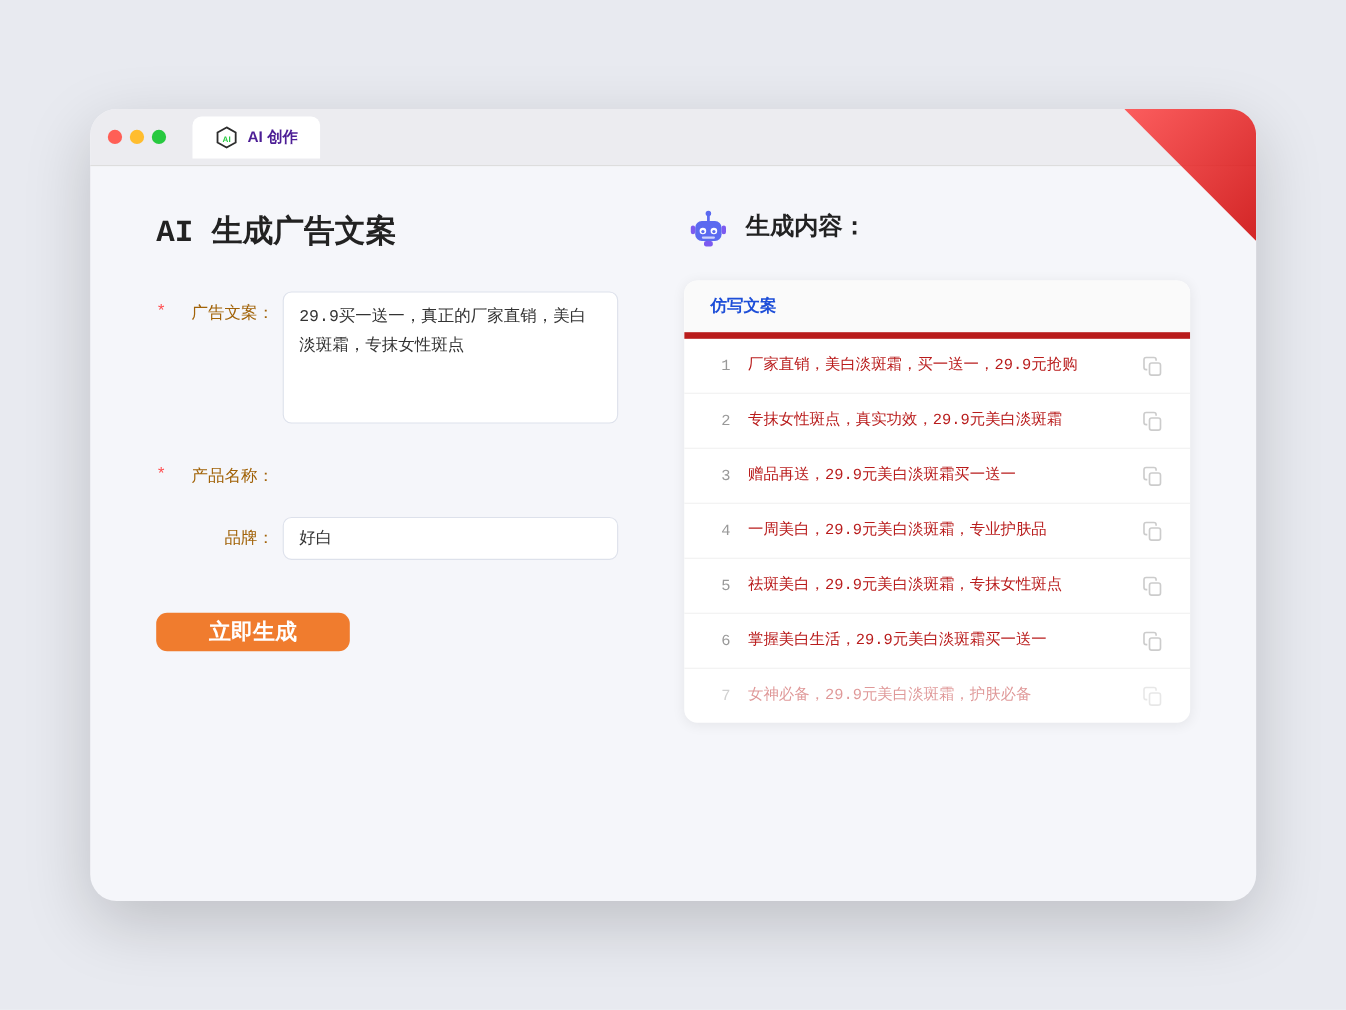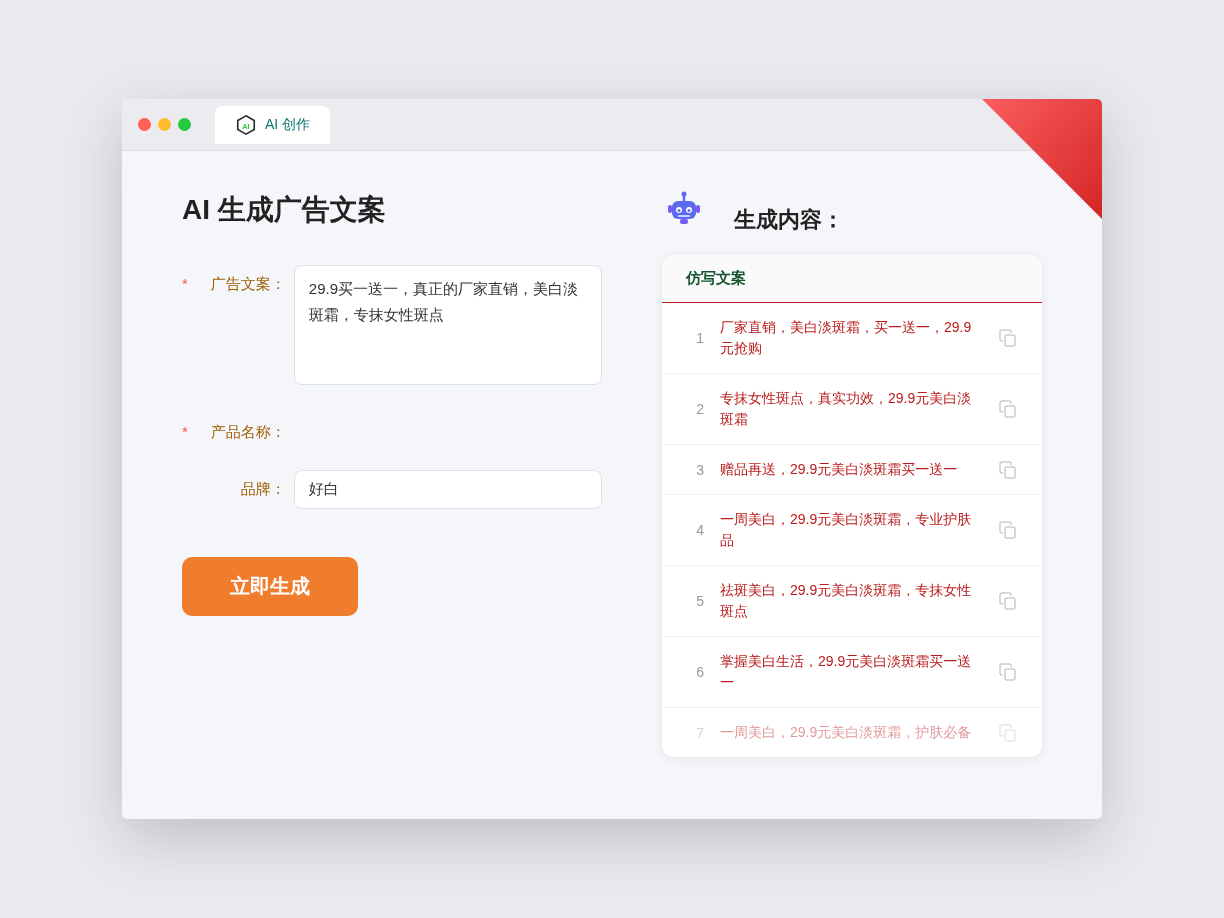--- a/index.html
+++ b/index.html
@@ -6,24 +6,24 @@
     body {
       background: #e8eaf0;
       min-height: 918px;
       display: flex;
       align-items: center;
       justify-content: center;
       font-family: -apple-system, 'PingFang SC', 'Microsoft YaHei', sans-serif;
     }
 
     .browser-window {
-      width: 980px;
+      width: 1060px;
       min-height: 720px;
       background: #f5f6fa;
-      border-radius: 5px;
+      border-radius: 24px;
       box-shadow: 0 20px 60px rgba(0,0,0,0.18);
       overflow: hidden;
       position: relative;
     }
 
     
     .title-bar {
       background: #ececf0;
       height: 52px;
       display: flex;
@@ -59,30 +59,31 @@
       height: 38px;
     }
 
     .tab-icon {
       width: 22px;
       height: 22px;
     }
 
     .tab-label {
       font-size: 14px;
-      font-weight: 400;
-      color: #0f766e;
+      font-weight: 700;
+      color: #4c1d95;
     }
 
     
     .main-content {
       display: flex;
       padding: 40px 60px;
       gap: 60px;
       min-height: 660px;
+      font-family: Liberation Mono, monospace;
     }
 
     
     .left-panel {
       flex: 0 0 420px;
     }
 
     .page-title {
       font-size: 28px;
       font-weight: 700;
@@ -129,37 +130,37 @@
       height: 120px;
       line-height: 1.7;
     }
 
     .generate-btn {
       margin-top: 20px;
       background: #f07c2e;
       color: #fff;
       border: none;
       border-radius: 10px;
-      padding: 16px 48px;
+      padding: 4px 48px;
       font-size: 20px;
       font-weight: 600;
       cursor: pointer;
       font-family: inherit;
     }
 
     
     .right-panel {
       flex: 1;
       min-width: 0;
     }
 
     .result-header {
       display: flex;
-      align-items: flex-end;
-      gap: 28px;
+      align-items: flex-start;
+      gap: 12px;
       margin-bottom: 20px;
     }
 
     .robot-icon {
       width: 44px;
       height: 44px;
     }
 
     .result-title {
       font-size: 22px;
@@ -170,24 +171,24 @@
     .result-card {
       background: #fff;
       border-radius: 12px;
       overflow: hidden;
       box-shadow: 0 2px 12px rgba(0,0,0,0.07);
     }
 
     .result-table-header {
       padding: 14px 24px;
       background: #fafafa;
-      border-bottom: 1px solid #b91c1c;
+      border-bottom: 6px solid #b91c1c;
       font-size: 15px;
       font-weight: 600;
-      color: #14532d;
+      color: #1d4ed8;
     }
 
     .result-item {
       display: flex;
       align-items: center;
       padding: 14px 24px;
       border-bottom: 1px solid #f0f0f0;
       gap: 16px;
     }
 
@@ -355,21 +356,21 @@
             <div class="result-item">
       <span class="item-num">6</span>
       <span class="item-text">掌握美白生活，29.9元美白淡斑霜买一送一</span>
       <svg class="copy-icon" viewBox="0 0 20 20" fill="none" xmlns="http://www.w3.org/2000/svg">
         <rect x="7" y="7" width="10" height="11" rx="2" stroke="#ccc" stroke-width="1.5"></rect>
         <path d="M5 13H4a2 2 0 01-2-2V4a2 2 0 012-2h7a2 2 0 012 2v1" stroke="#ccc" stroke-width="1.5"></path>
       </svg>
     </div>
             <div class="result-item dimmed">
       <span class="item-num">7</span>
-      <span class="item-text">一周美白，29.9元美白淡斑霜，护肤必备</span>
+      <span class="item-text">女神必备，29.9元美白淡斑霜，护肤必备</span>
       <svg class="copy-icon" viewBox="0 0 20 20" fill="none" xmlns="http://www.w3.org/2000/svg">
         <rect x="7" y="7" width="10" height="11" rx="2" stroke="#ccc" stroke-width="1.5"></rect>
         <path d="M5 13H4a2 2 0 01-2-2V4a2 2 0 012-2h7a2 2 0 012 2v1" stroke="#ccc" stroke-width="1.5"></path>
       </svg>
     </div>
           </div>
       </div>
     </div>
 
   </div>

